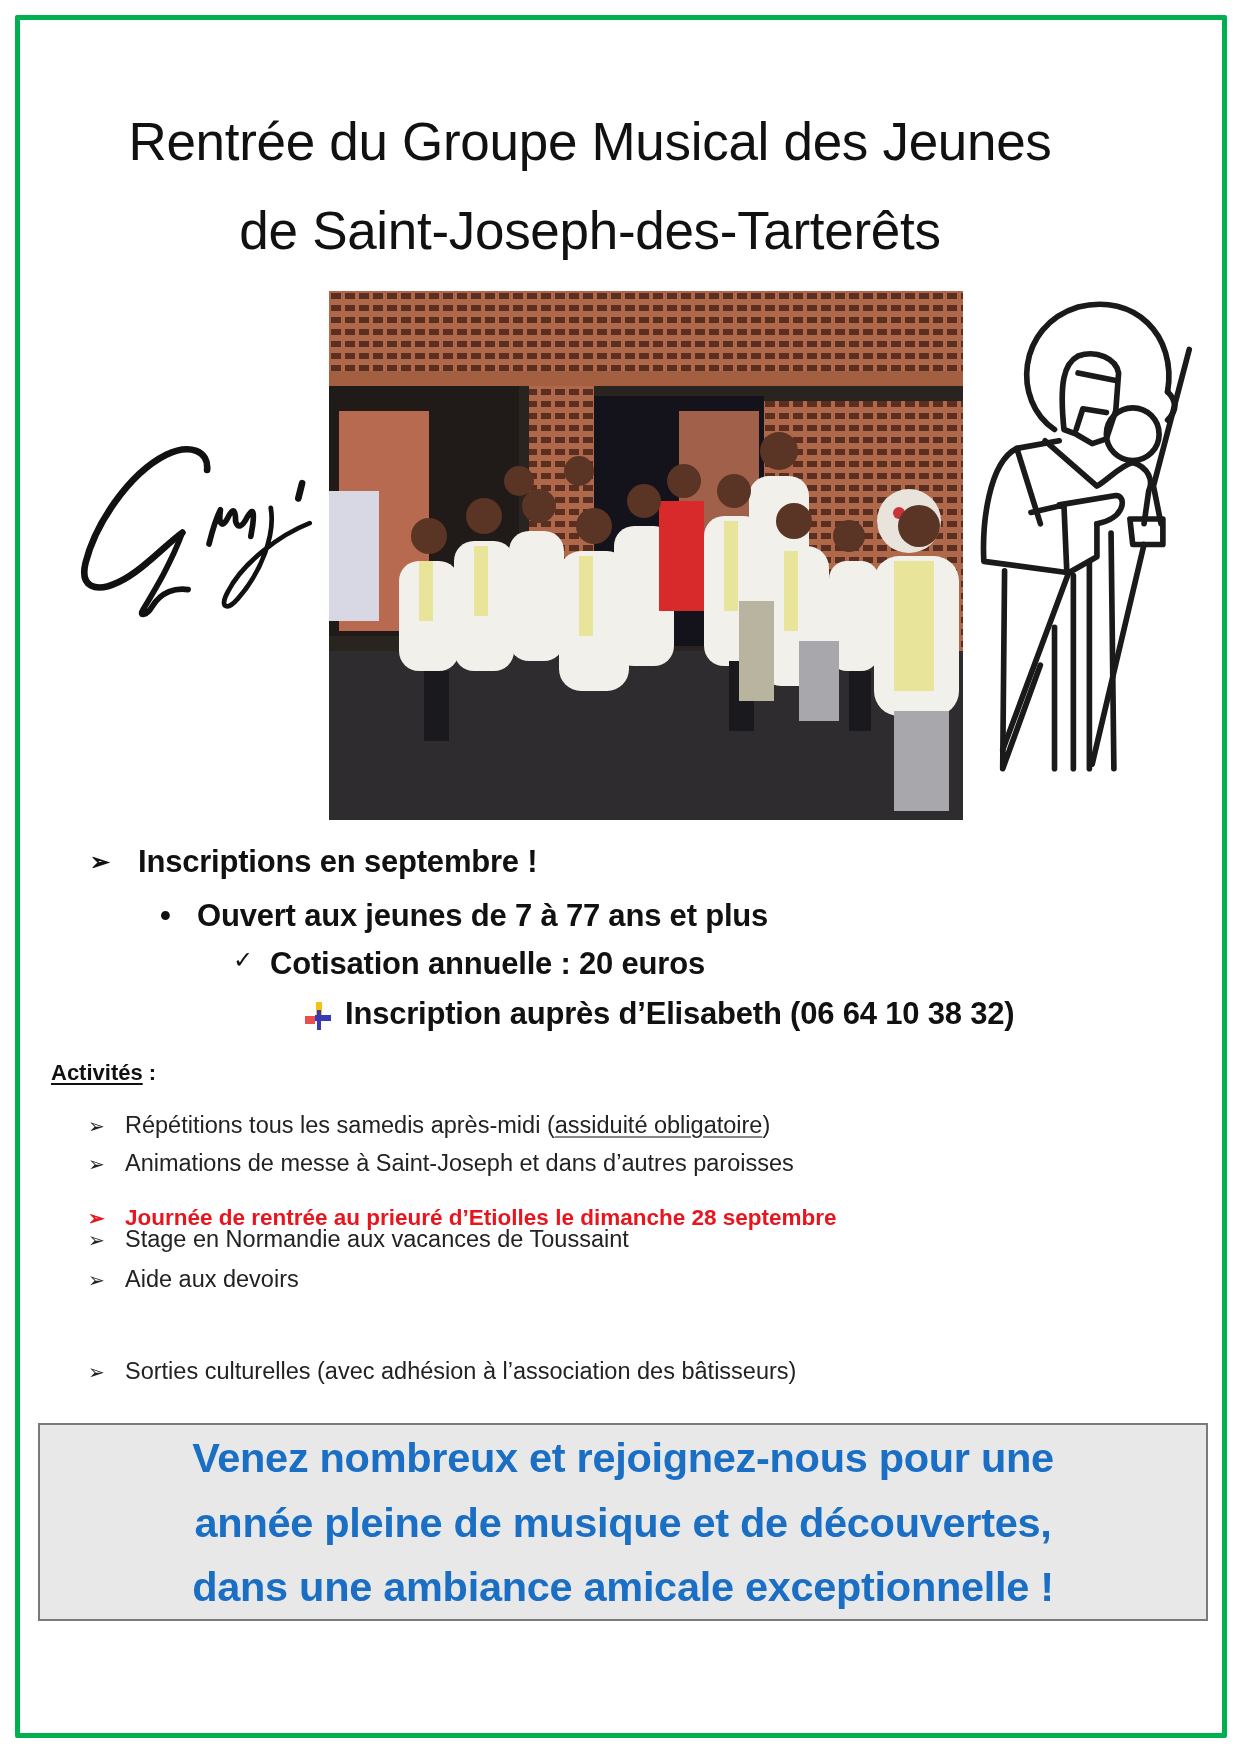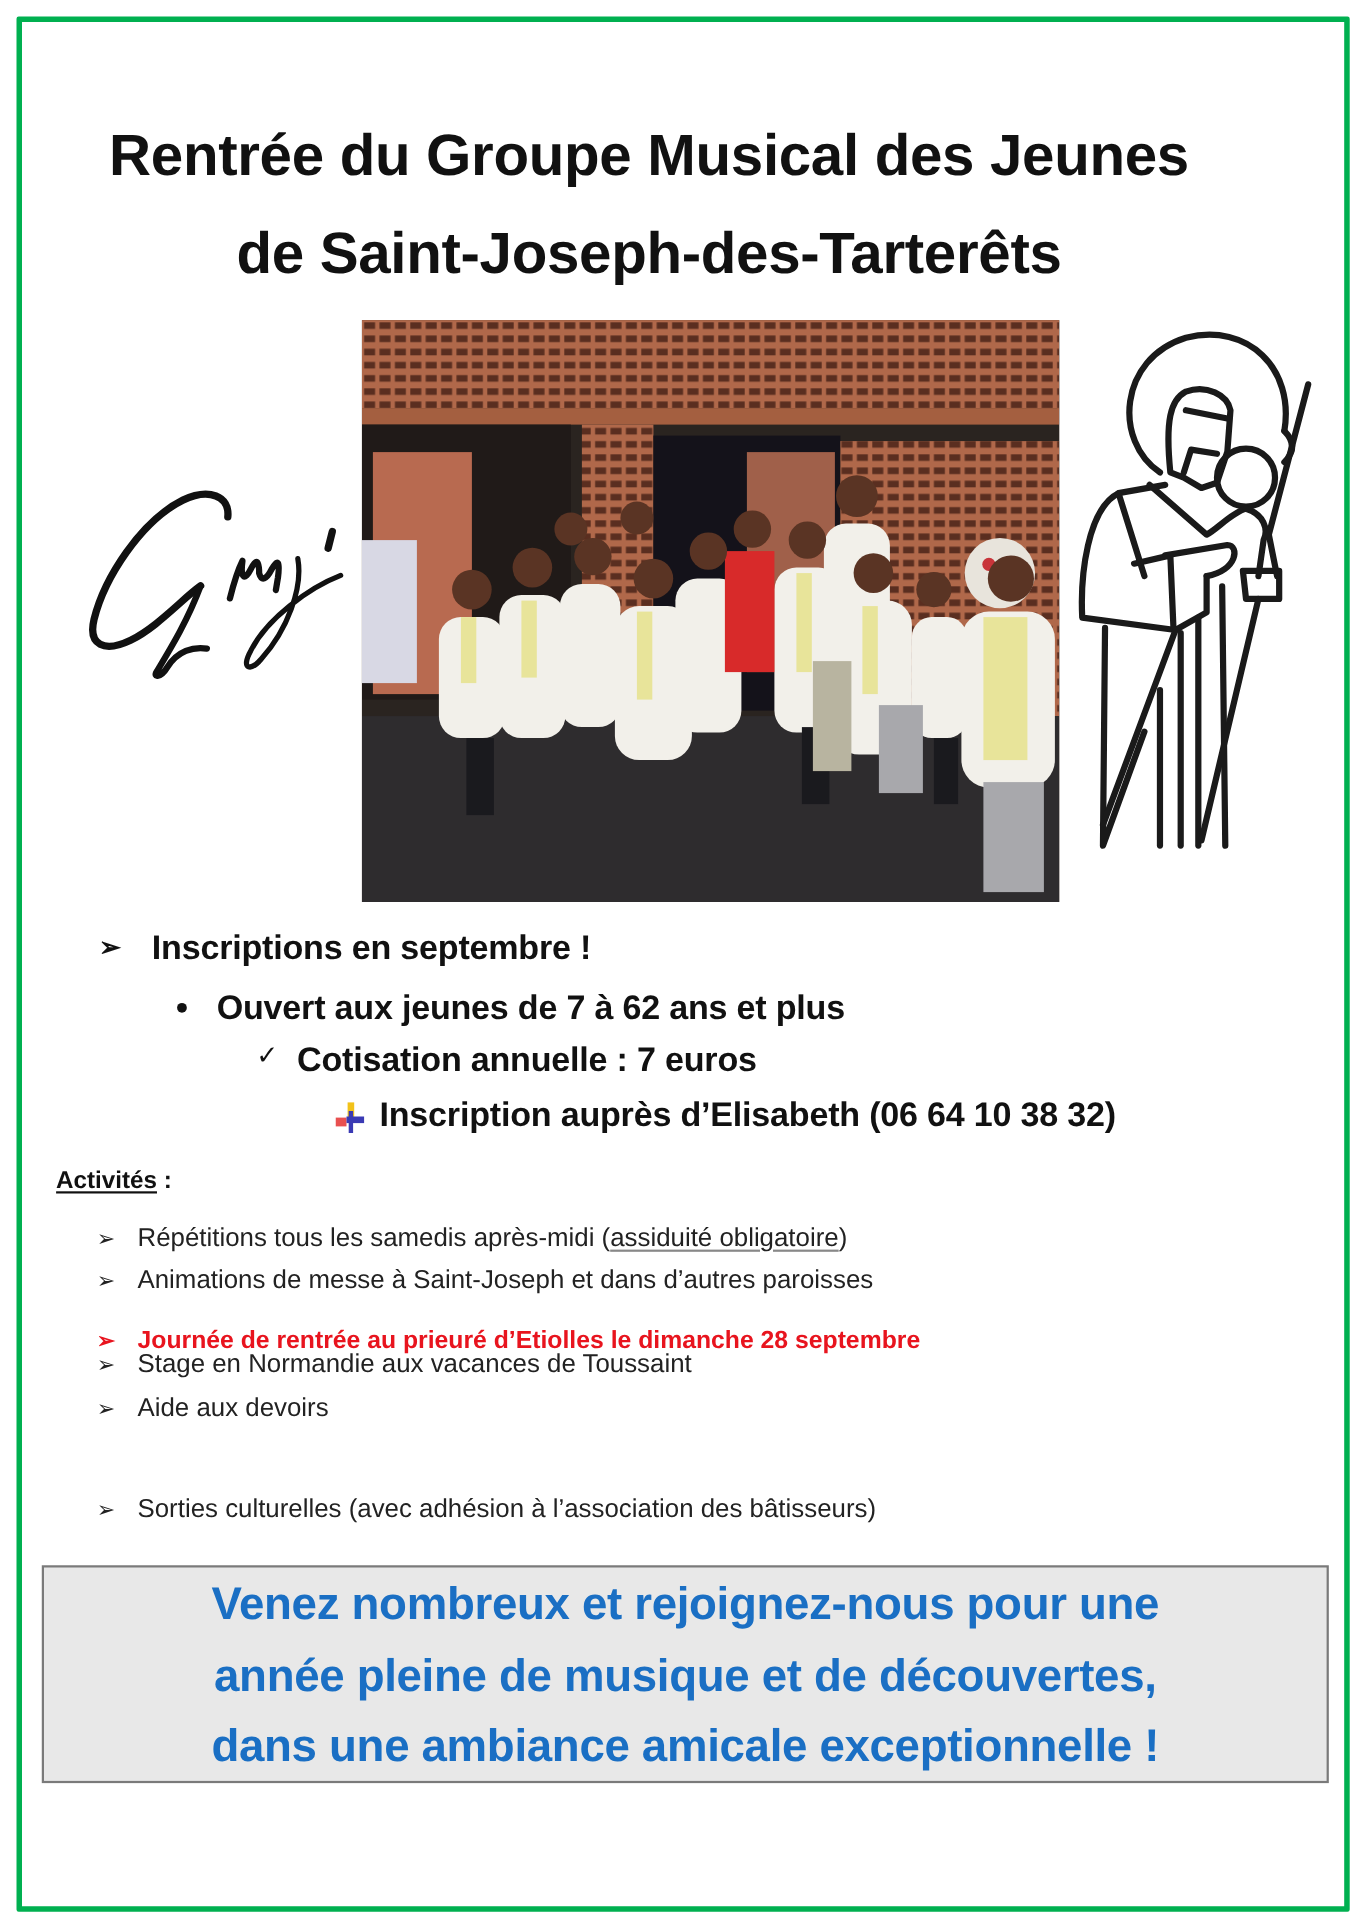--- a/index.html
+++ b/index.html
@@ -1,18 +1,18 @@
 <!DOCTYPE html>
 <html><head>
 <meta charset="utf-8">
 <style>
   html, body { margin:0; padding:0; background:#ffffff; }
   body { width:1240px; height:1754px; position:relative; overflow:hidden; font-family:"Liberation Sans", sans-serif; color:#111; }
   .frame { position:absolute; left:15px; top:15px; width:1202px; height:1713px; border:5px solid #00B050; border-radius:2px; }
-  .title { position:absolute; left:0; width:1180px; text-align:center; font-weight:bold; font-size:53px; line-height:60px; color:#111; letter-spacing:-0.3px; }
+  .title { position:absolute; left:0; width:1180px; text-align:center; font-weight:normal; font-size:53px; line-height:60px; color:#111; letter-spacing:-0.3px; }
   .title.l1 { top:112px; }
   .title.l2 { top:201px; }
   .logo { position:absolute; left:72px; top:430px; width:255px; height:190px; }
   .photo { position:absolute; left:329px; top:291px; width:634px; height:529px; overflow:hidden; background:#3a2a20; }
   .joseph { position:absolute; left:965px; top:292px; width:245px; height:520px; }
   .insc { position:absolute; font-weight:bold; font-size:31px; line-height:40px; color:#111; white-space:nowrap; letter-spacing:-0.2px; }
   .insc .mk { position:absolute; }
   .act-title { position:absolute; left:51px; top:1058px; font-weight:bold; font-size:22px; line-height:30px; }
   .act-title u { text-decoration:underline; text-underline-offset:3px; }
   .act { position:absolute; left:88px; font-size:23.5px; line-height:30px; color:#222; white-space:nowrap; }
@@ -139,25 +139,25 @@
     <path d="M215 100 C 225 110, 225 120, 215 130"></path>
   </g>
 </svg>
 
 <div class="insc" style="left:90px; top:842px;">
   <span class="mk" style="left:0; top:0; font-size:24px;">➢</span>
   <span style="position:absolute; left:48px;">Inscriptions en septembre !</span>
 </div>
 <div class="insc" style="left:160px; top:896px;">
   <span class="mk" style="left:0; top:0;">•</span>
-  <span style="position:absolute; left:37px;">Ouvert aux jeunes de 7 à 62 ans et plus</span>
+  <span style="position:absolute; left:37px;">Ouvert aux jeunes de 7 à 77 ans et plus</span>
 </div>
 <div class="insc" style="left:233px; top:944px;">
   <span class="mk" style="left:0; top:-4px; font-size:24px; font-weight:normal;">✓</span>
-  <span style="position:absolute; left:37px;">Cotisation annuelle : 7 euros</span>
+  <span style="position:absolute; left:37px;">Cotisation annuelle : 20 euros</span>
 </div>
 <div class="insc" style="left:305px; top:994px;">
   <svg class="mk" style="left:0; top:8px;" width="28" height="28" viewBox="0 0 28 28">
     <rect x="11" y="0" width="6" height="14" fill="#f2c21a"></rect>
     <rect x="0" y="14" width="10" height="8" fill="#e85050"></rect>
     <rect x="10" y="13" width="16" height="6" fill="#3a3ab4"></rect>
     <rect x="12" y="8" width="4" height="20" fill="#3a3ab4"></rect>
   </svg>
   <span style="position:absolute; left:40px;">Inscription auprès d’Elisabeth (06 64 10 38 32)</span>
 </div>

